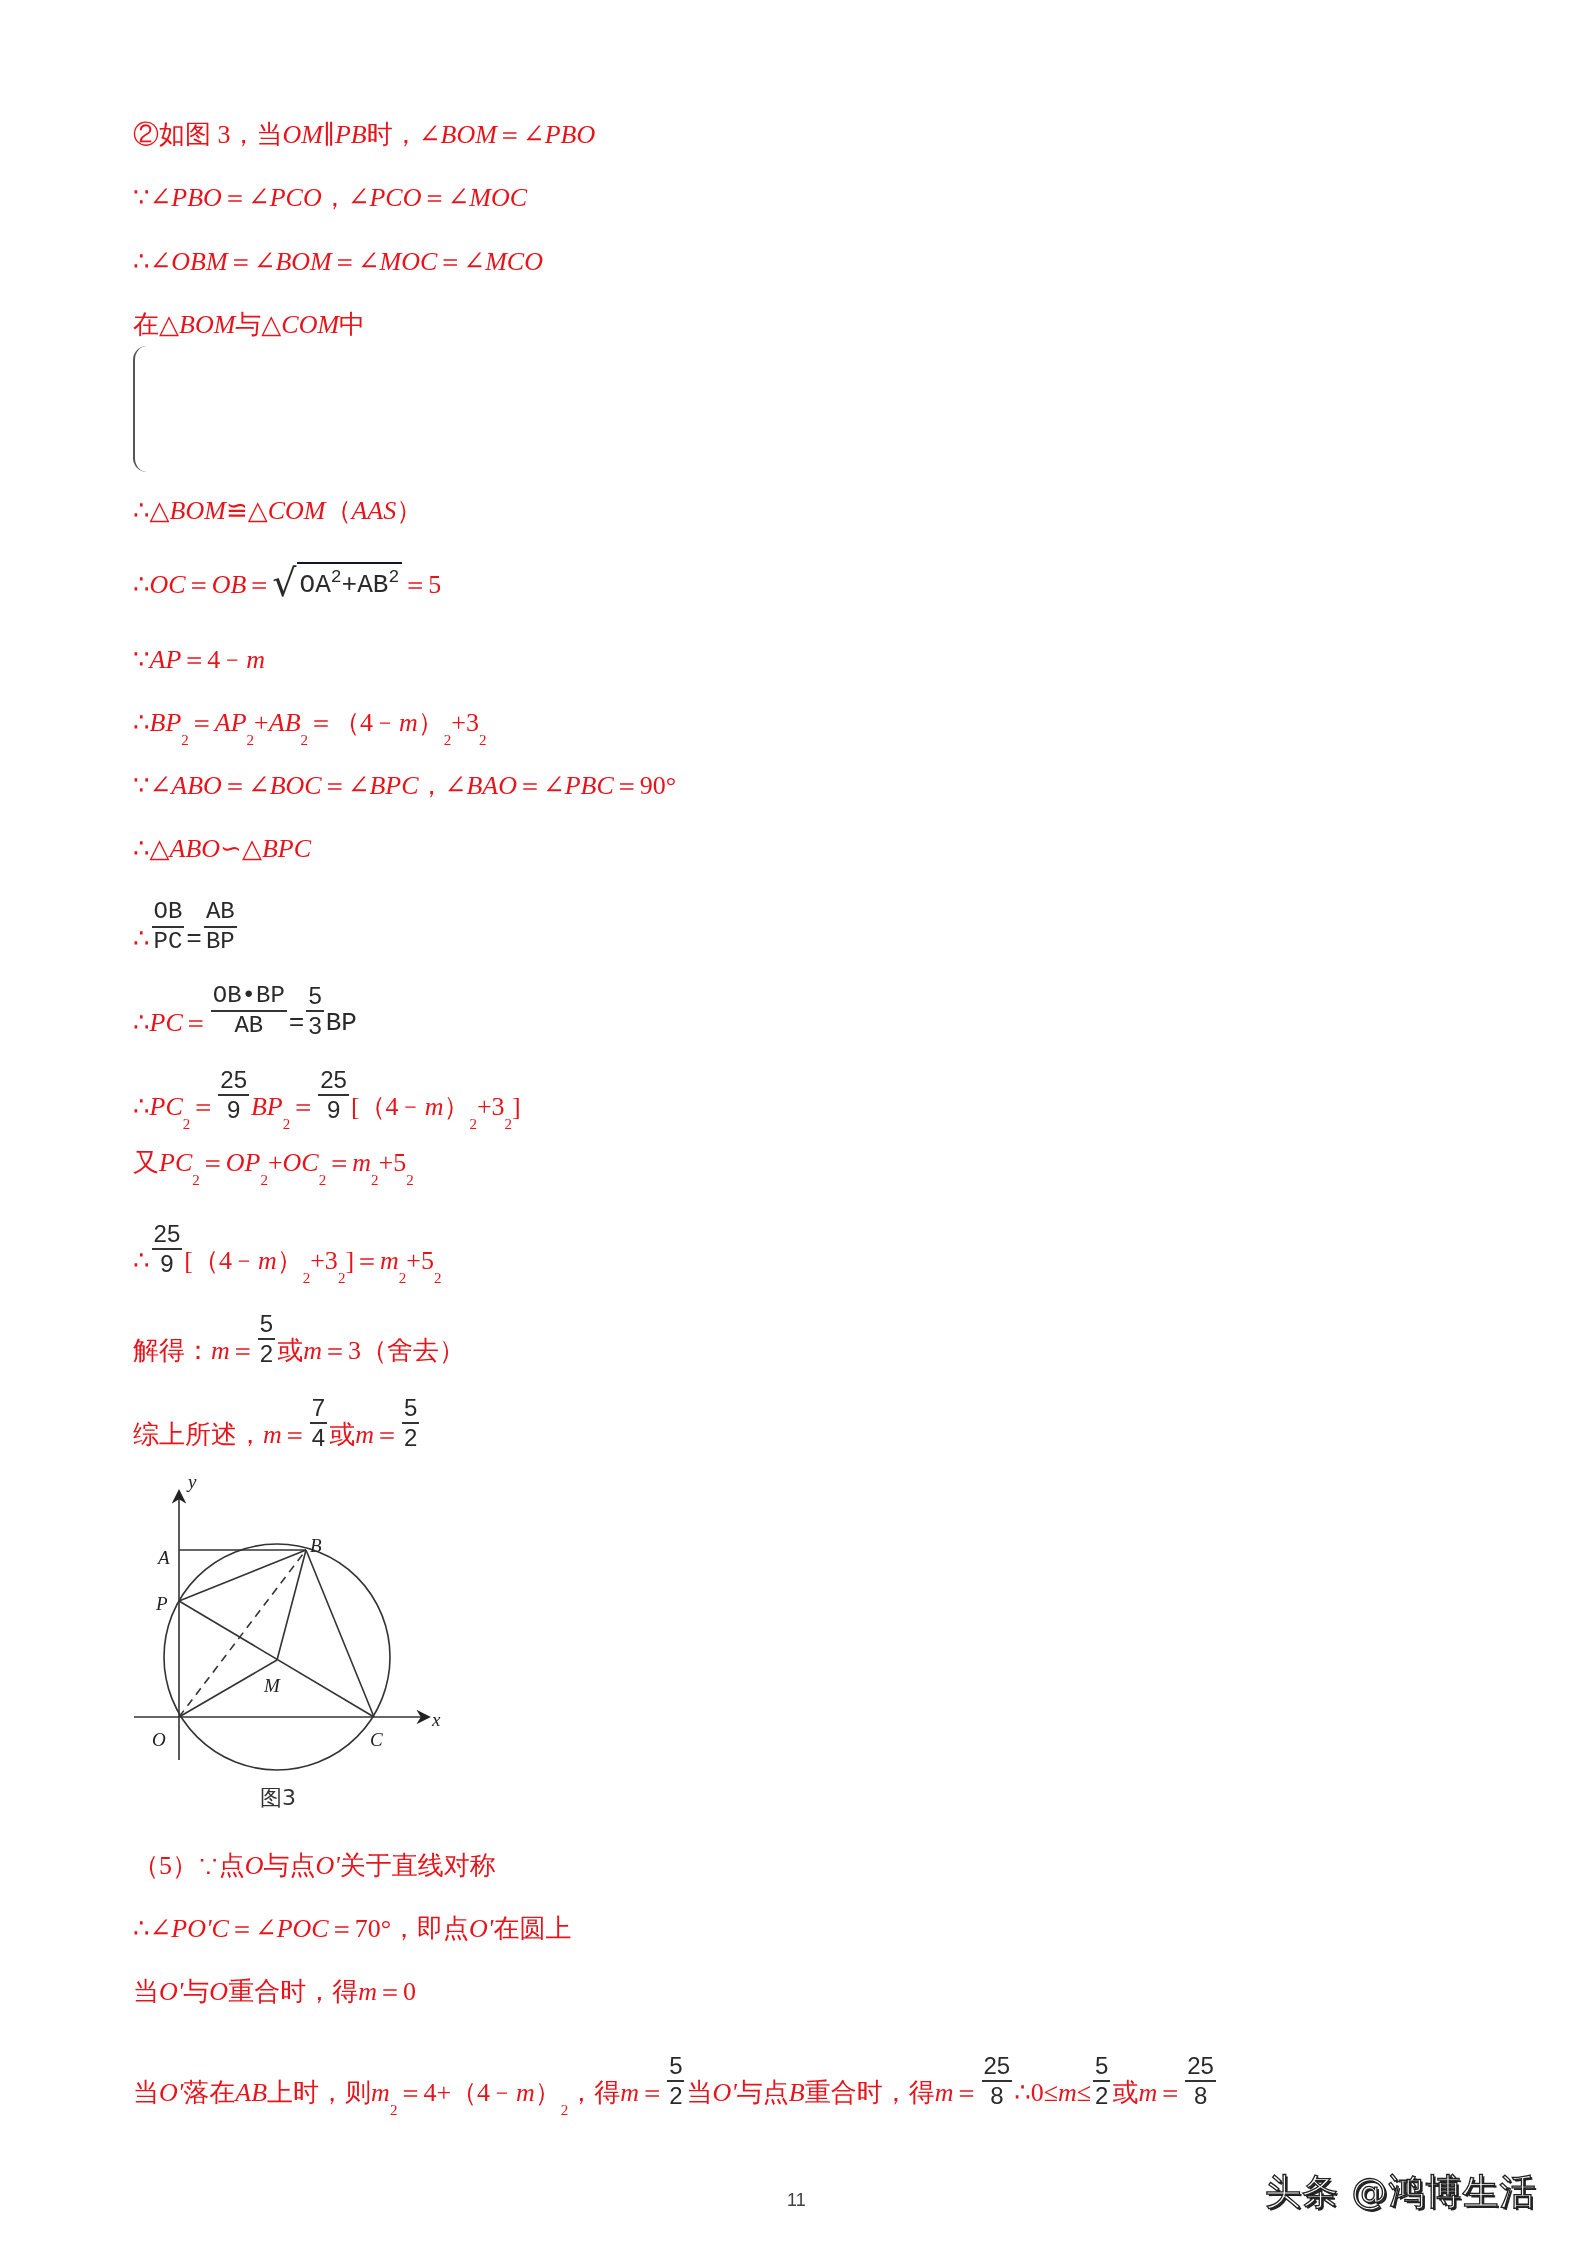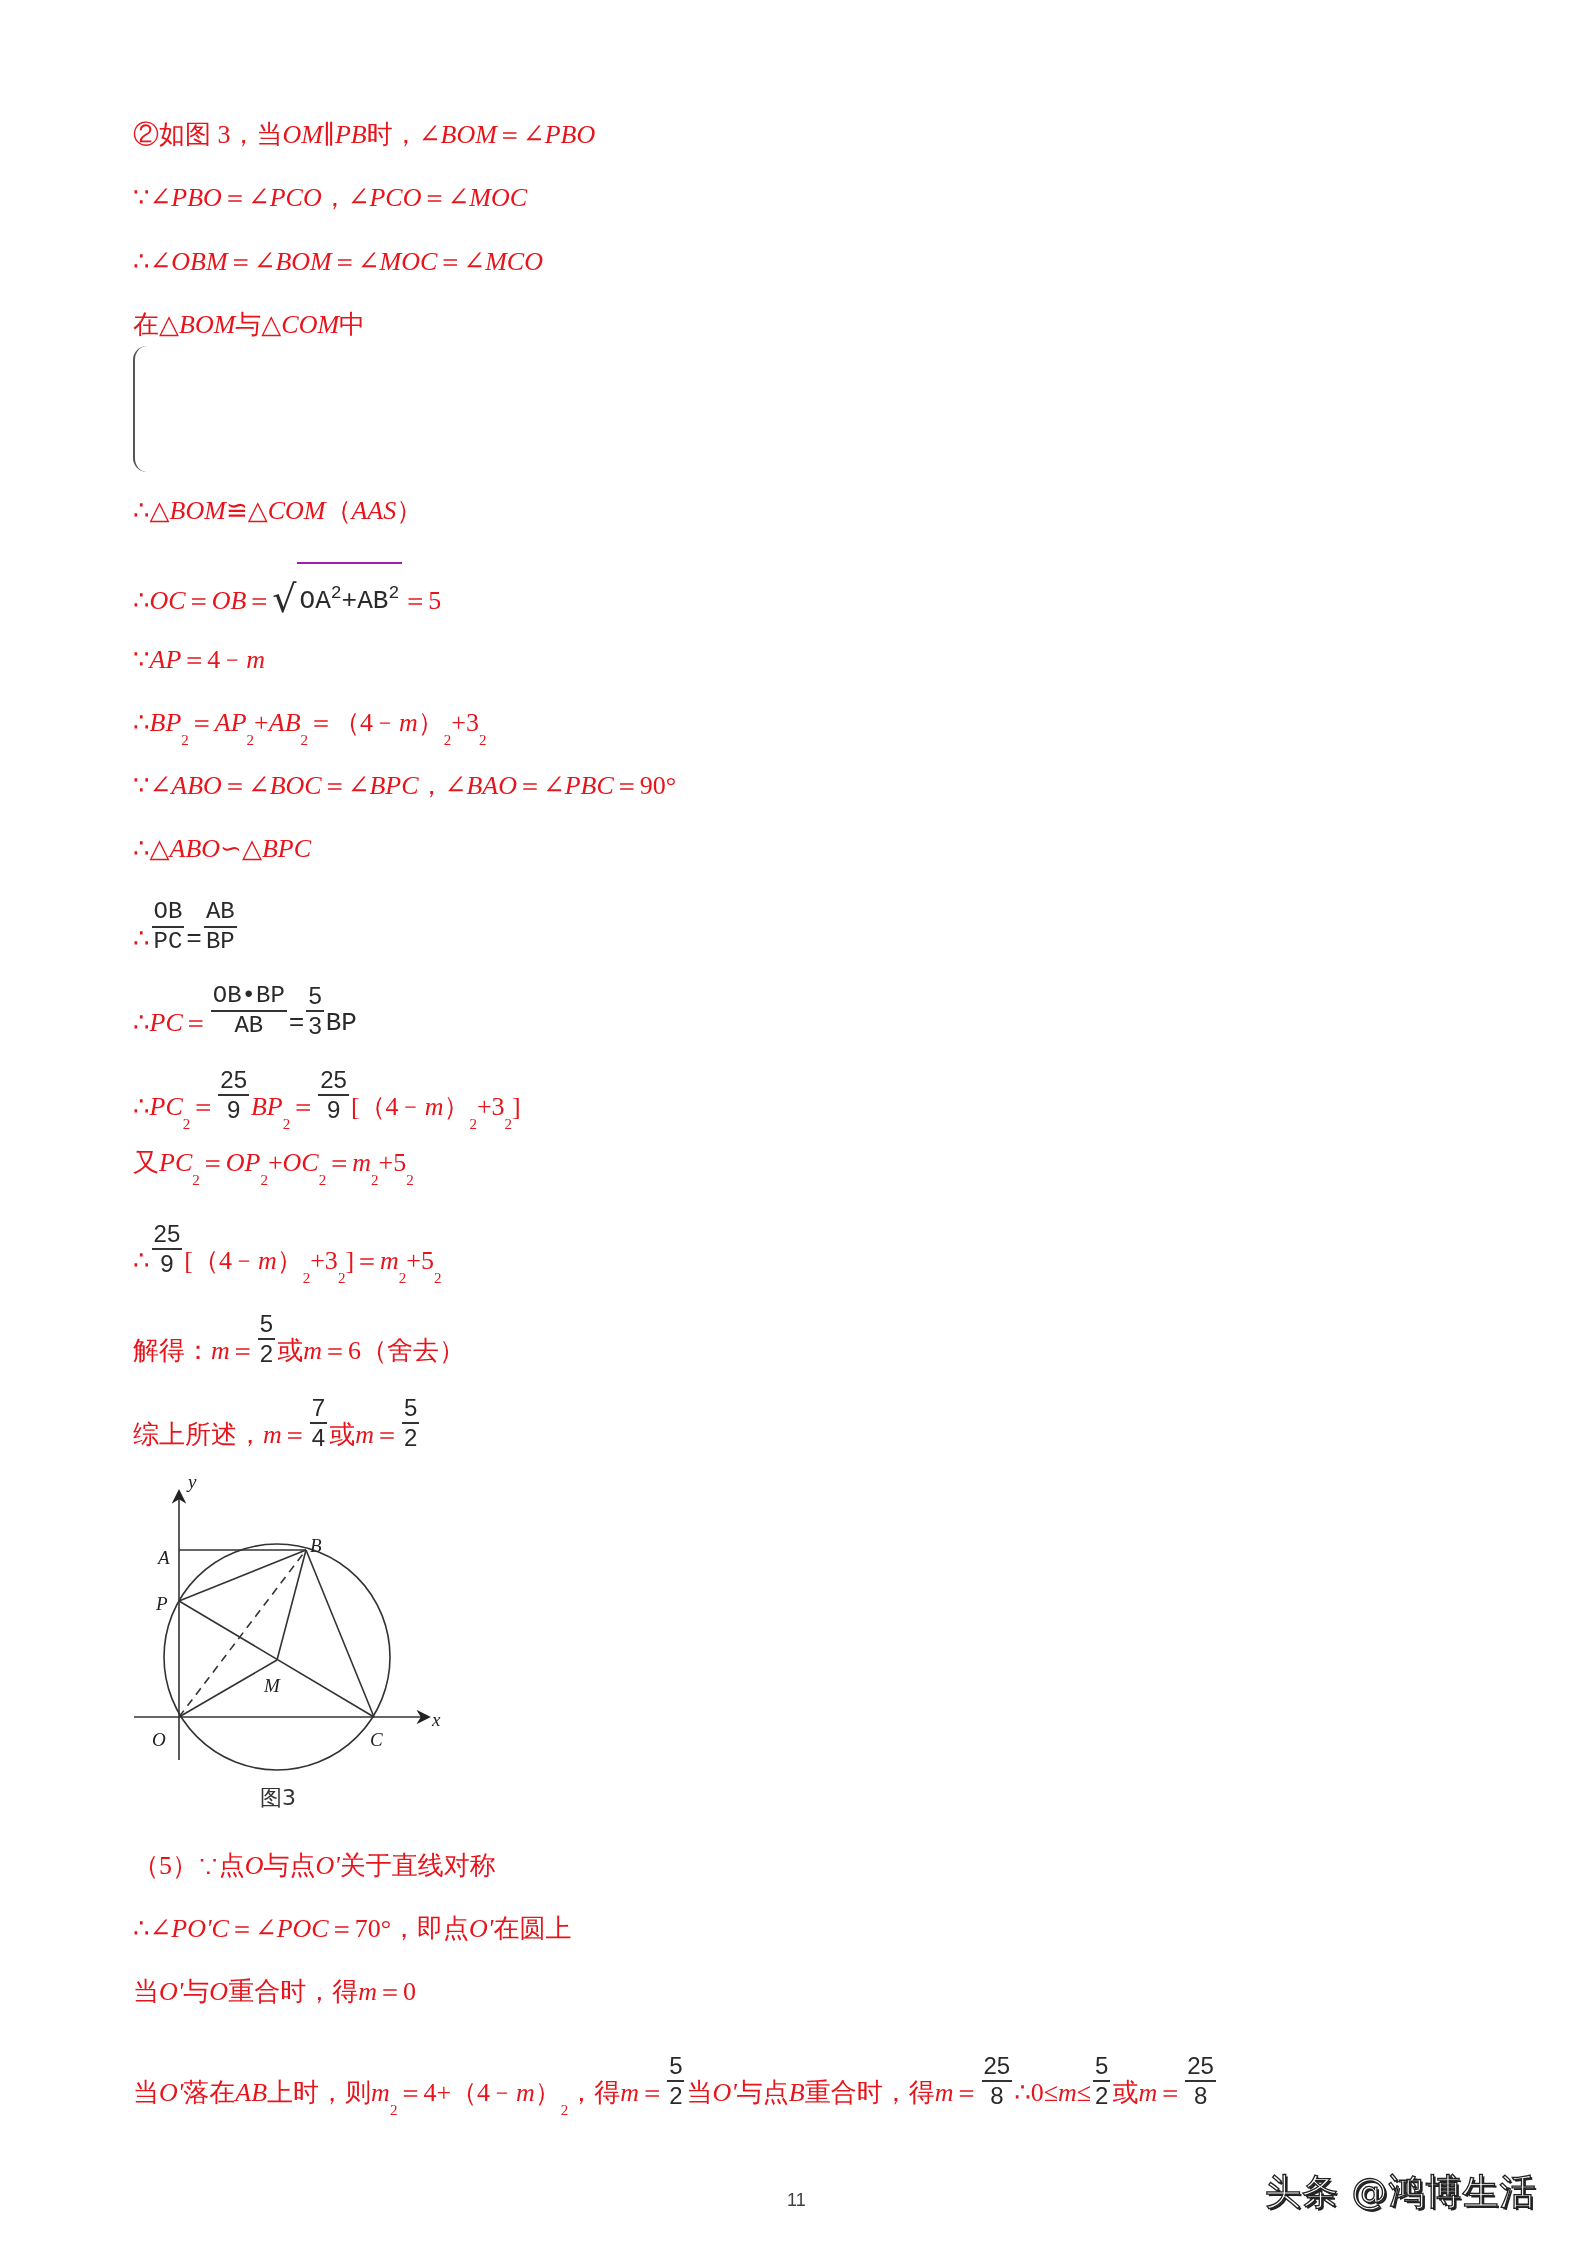--- a/index.html
+++ b/index.html
@@ -13,21 +13,21 @@
           font-family:"Liberation Sans","DejaVu Sans",sans-serif; font-size:24px; line-height:28px; }
   .frac .num { padding:0 2px; border-bottom:2px solid #333; }
   .frac .den { padding:0 2px; }
   .fracm { font-family:"Liberation Mono","DejaVu Sans Mono",monospace; font-size:24px; }
   .sys { position:absolute; left:133px; top:346px; height:130px; display:flex; }
   .brace { width:14px; height:126px; border-left:2px solid #555; border-radius:14px 0 0 14px; margin-right:4px; position:relative; }
   .sys-lines { display:flex; flex-direction:column; justify-content:space-between; height:128px;
                font-family:"Liberation Mono","DejaVu Sans Mono",monospace; font-size:27px; color:#2a2a2a; letter-spacing:-1px; }
   .sqrt { display:inline-flex; align-items:flex-end; color:#2a2a2a; font-family:"Liberation Mono","DejaVu Sans Mono",monospace; font-size:26px; }
   .sqrt .rad { font-size:38px; line-height:38px; font-family:"DejaVu Sans",sans-serif; }
-  .sqrt .body { border-top:2px solid #a21caf; padding:20px 3px 0 3px; }
+  .sqrt .body { border-top:2px solid #0f172a; padding:4px 3px 0 3px; }
   .sqrt sup { font-size:18px; }
   .diagram { position:absolute; left:130px; top:1470px; width:320px; height:350px; }
   .pagenum { position:absolute; left:787px; top:2190px; font-family:"Liberation Sans","DejaVu Sans",sans-serif; font-size:18px; color:#404040; }
   .watermark { position:absolute; left:1265px; top:2168px; font-family:"DejaVu Sans","Liberation Sans",sans-serif; font-size:36px;
                color:#ffffff; -webkit-text-stroke:1.3px #222; text-shadow:2px 2px 0 #222; letter-spacing:1px; }
 </style>
 </head>
 <body>
 
 <div class="line" style="top:118px">
@@ -237,21 +237,21 @@
 <div class="line" style="top:1298px; height:70px">
   <span>解得：</span>
     <i>m</i>
     <span>＝</span>
   <span class="frac">
       <span class="num">5</span>
       <span class="den">2</span>
     </span>
   <span>或 </span>
     <i>m</i>
-    <span>＝6（舍去）</span>
+    <span>＝3（舍去）</span>
 </div>
 
 <div class="line" style="top:1382px; height:70px">
   <span>综上所述，</span>
     <i>m</i>
     <span>＝</span>
   <span class="frac">
       <span class="num">7</span>
       <span class="den">4</span>
     </span>

